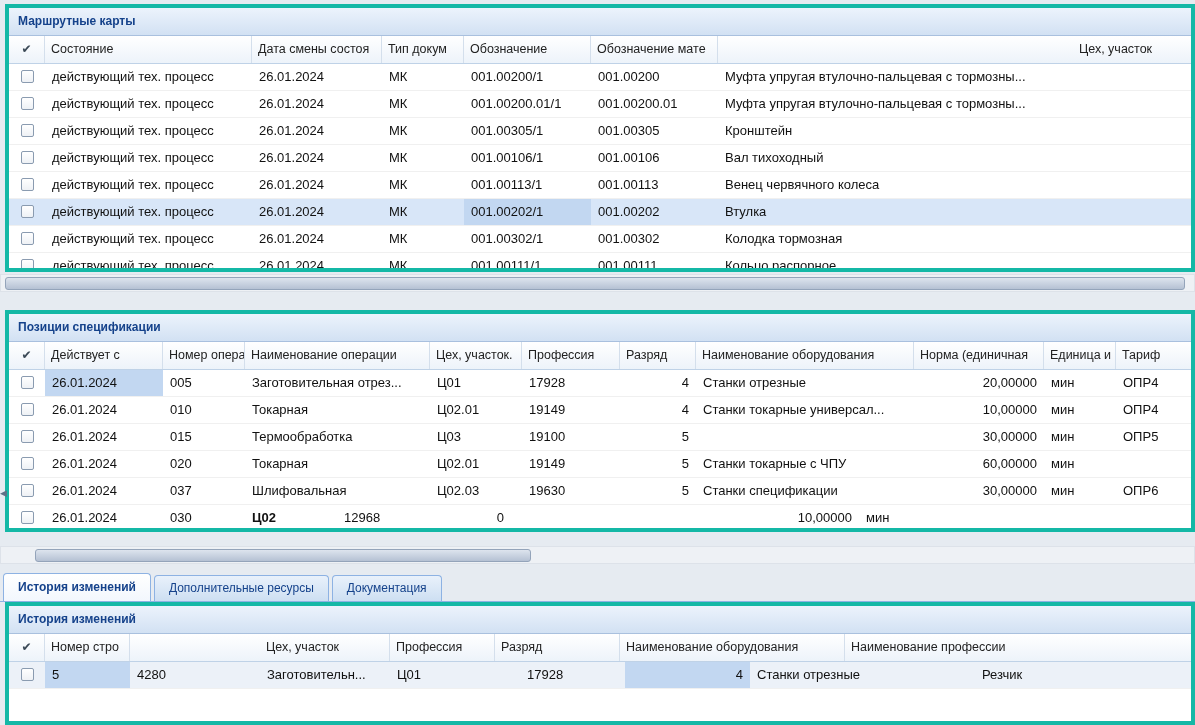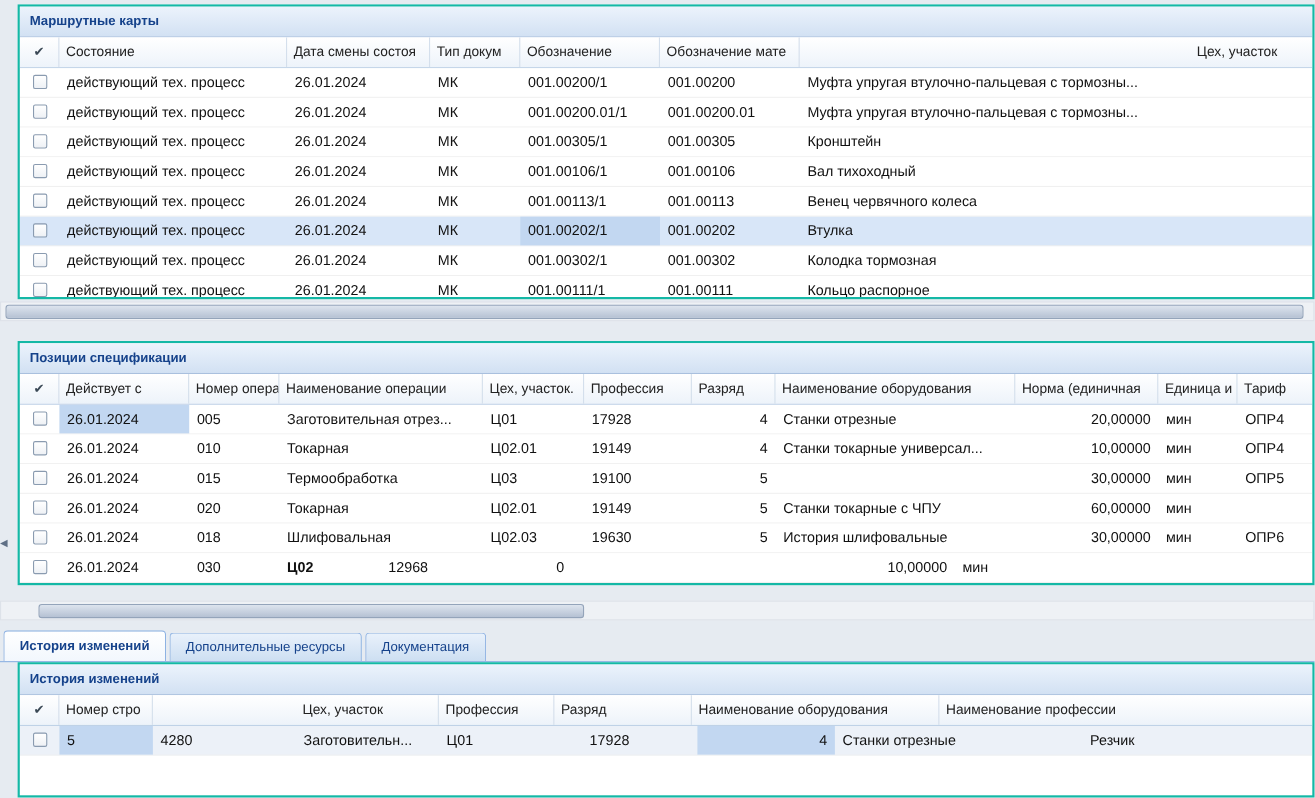--- a/index.html
+++ b/index.html
@@ -1,20 +1,20 @@
 <!DOCTYPE html>
 <html><head>
 <meta charset="utf-8">
 <style>
   * { margin:0; padding:0; box-sizing:border-box; }
   html,body { width:1195px; height:725px; }
   body { font-family:"Liberation Sans",sans-serif; background:#e6ebf1; overflow:hidden; }
   .page { position:relative; width:1195px; height:725px; }
 
-  .panel { position:absolute; left:16px; right:0; background:#fff; border:2px solid #14b8a6; overflow:hidden; }
+  .panel { position:absolute; left:5px; right:0; background:#fff; border:4px solid #14b8a6; overflow:hidden; }
   .panel-title { height:28px; background:linear-gradient(#ecf3fc,#d2e1f3); border-bottom:1px solid #a9c0de;
                  color:#15428b; font-weight:bold; font-size:12px; line-height:27px; padding-left:9px; }
 
   .grid-head { display:flex; height:28px; background:linear-gradient(#ffffff,#edf3fa); border-bottom:1px solid #bfd2e7; }
   .hcell { flex:none; border-right:1px solid #d4dfec; padding:0 6px; line-height:27px; font-size:12.5px;
            color:#222; white-space:nowrap; overflow:hidden; }
   .hcell.chk { width:36px; text-align:center; padding:0; color:#3b4956; font-size:12px; }
   .hcell.fill, .cell.fill { flex:1 1 auto; width:auto; border-right:none; }
 
   .grid-body { overflow:hidden; }
@@ -218,26 +218,26 @@
             <div class="cell" style="width: 98px;">19149</div>
             <div class="cell right" style="width: 76px;">5</div>
             <div class="cell" style="width: 218px;">Станки токарные с ЧПУ</div>
             <div class="cell right" style="width: 130px;">60,00000</div>
             <div class="cell" style="width: 72px;">мин</div>
             <div class="cell fill"></div>
           </div>
           <div class="grow">
             <div class="cell chk"><span class="checkbox"></span></div>
             <div class="cell" style="width: 118px;">26.01.2024</div>
-            <div class="cell" style="width: 82px;">018</div>
+            <div class="cell" style="width: 82px;">037</div>
             <div class="cell" style="width: 185px;">Шлифовальная</div>
             <div class="cell" style="width: 92px;">Ц02.03</div>
             <div class="cell" style="width: 98px;">19630</div>
             <div class="cell right" style="width: 76px;">5</div>
-            <div class="cell" style="width: 218px;">История шлифовальные</div>
+            <div class="cell" style="width: 218px;">Станки спецификации</div>
             <div class="cell right" style="width: 130px;">30,00000</div>
             <div class="cell" style="width: 72px;">мин</div>
             <div class="cell fill">ОПР6</div>
           </div>
           <div class="grow">
             <div class="cell chk"><span class="checkbox"></span></div>
             <div class="cell" style="width: 118px;">26.01.2024</div>
             <div class="cell" style="width: 82px;">030</div>
             <div class="cell" style="width: 92px; font-weight: bold;">Ц02</div>
             <div class="cell" style="width: 98px;">12968</div>

